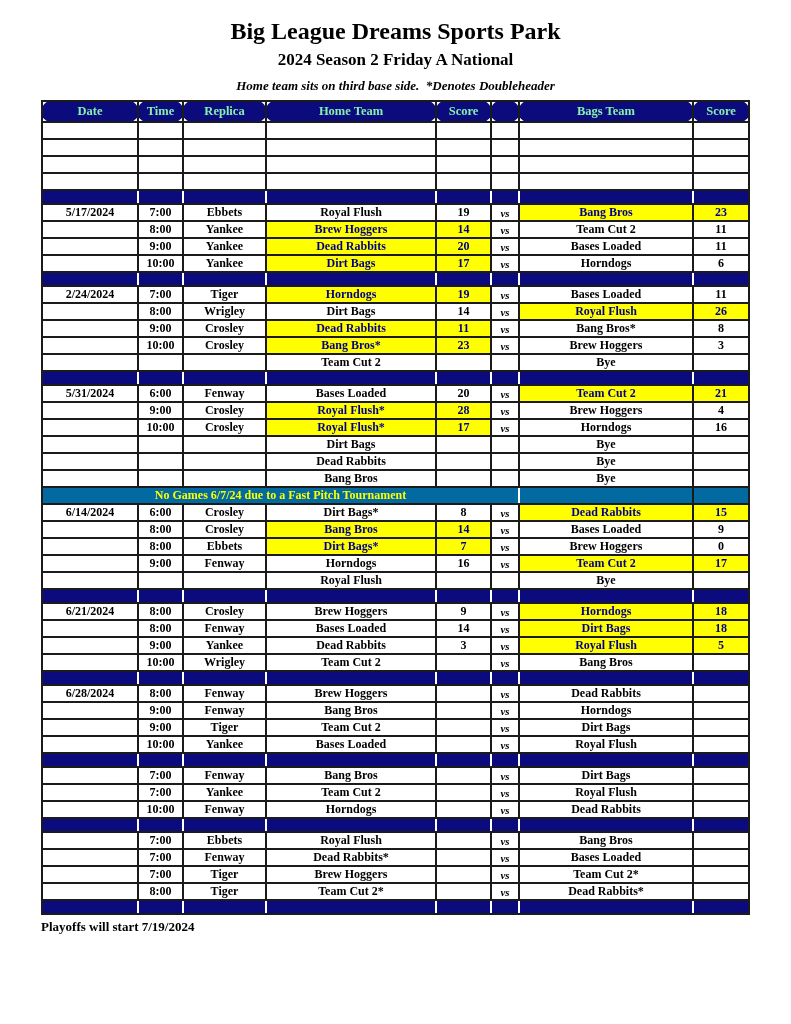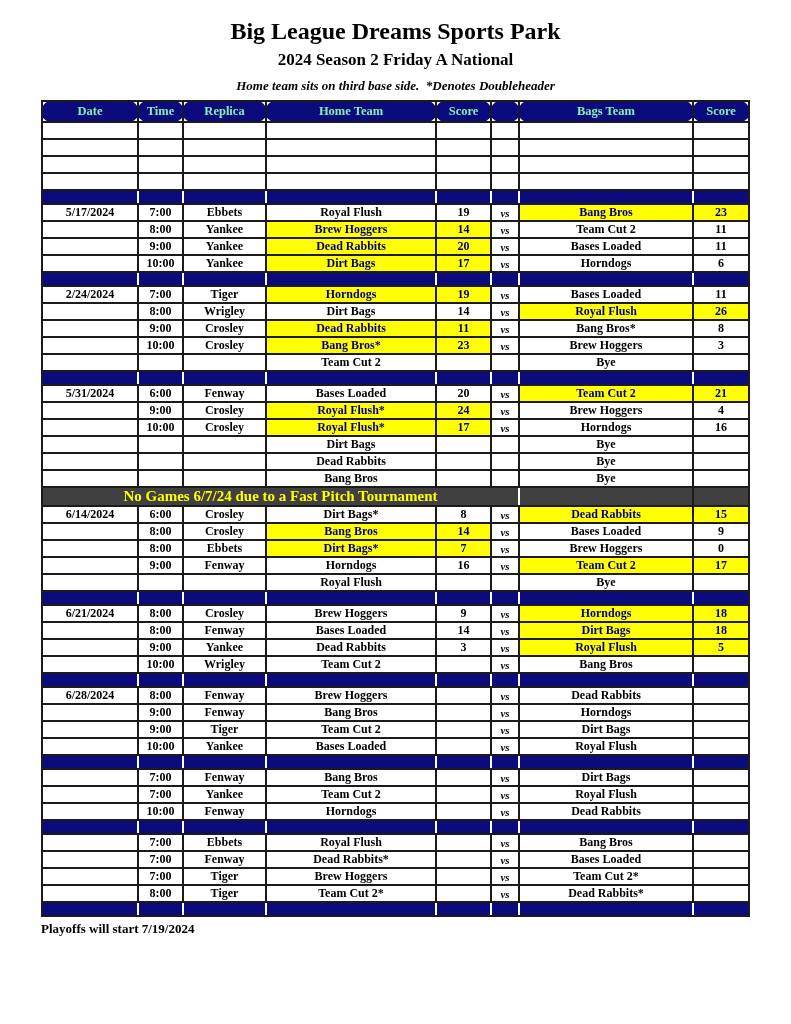--- a/index.html
+++ b/index.html
@@ -20,21 +20,21 @@
   th, td {
     border:2px solid #1b1b1b; padding:0 2px;
     text-align:center; vertical-align:middle;
     font-weight:bold; overflow:hidden; white-space:nowrap;
   }
   thead th { background:#0b0b7e; color:#86efac; font-size:12.5px; height:19px;border-radius:9px; }
   td { font-size:12px; height:15px; color:#000; }
   tr.sep td { background:#0b0b7e; height:12px; border-left-color:#ffffff; border-right-color:#ffffff; }
   tr.sep td:first-child { border-left-color:#1b1b1b; }
   tr.sep td:last-child  { border-right-color:#1b1b1b; }
-  tr.banner td { background:#404040; color:#ffff00; font-size:15px; height:13px; }
+  tr.banner td { background:#0369a1; color:#ffff00; font-size:12px; height:13px; }
   tr.banner td.fill { border-left-color:#ffffff; }
   tr.banner td.banner-cell { border-right-color:#ffffff; }
   td.win { background:#ffff00; color:#00008b; }
   td.vs  { font-style:italic; font-size:11px;margin-top:24px; }
   .footer { margin:4px 0 0 41px; font-size:13px; font-weight:bold; }
 </style>
 </head>
 <body>
 
 <div class="page">
@@ -236,21 +236,21 @@
           <td>20</td>
           <td class="vs">vs</td>
           <td class="win">Team Cut 2</td>
           <td class="win">21</td>
         </tr>
         <tr>
           <td></td>
           <td>9:00</td>
           <td>Crosley</td>
           <td class="win">Royal Flush*</td>
-          <td class="win">24</td>
+          <td class="win">28</td>
           <td class="vs">vs</td>
           <td>Brew Hoggers</td>
           <td>4</td>
         </tr>
         <tr>
           <td></td>
           <td>10:00</td>
           <td>Crosley</td>
           <td class="win">Royal Flush*</td>
           <td class="win">17</td>

